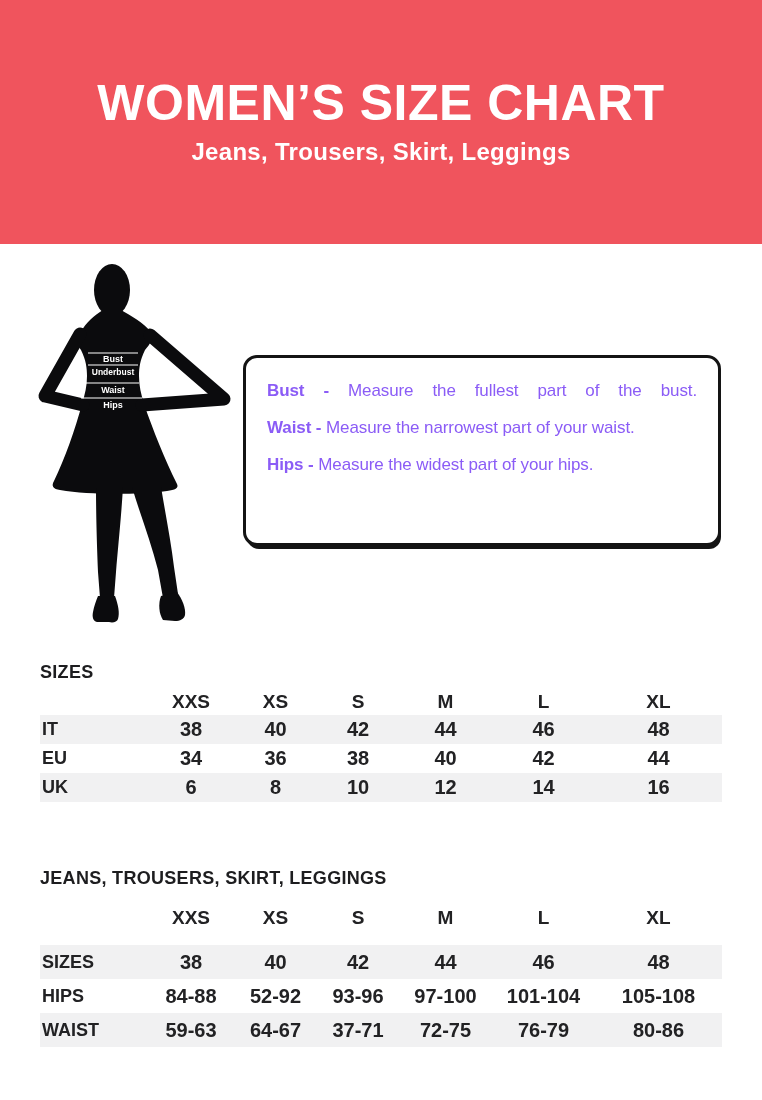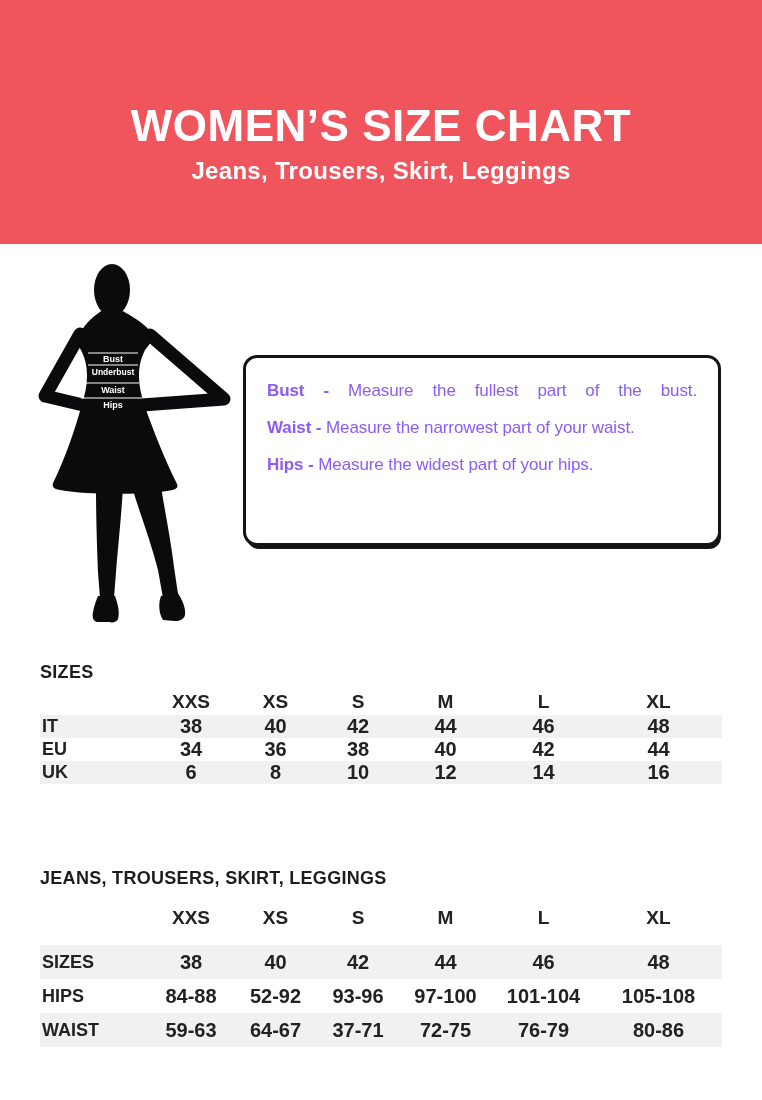--- a/index.html
+++ b/index.html
@@ -8,21 +8,21 @@
     position:relative; width:762px; height:1100px; overflow:hidden;
     background:#ffffff; font-family:"Liberation Sans", sans-serif; color:#1d1d1f;
   }
 
   
   .header {
     position:absolute; left:0; top:0; width:762px; height:244px;
     background:#F0545D; color:#ffffff; text-align:center;
   }
   .title {
-    padding-top:102px; font-size:44px; font-weight:700; letter-spacing:0.5px;
+    padding-top:76px; font-size:50px; font-weight:700; letter-spacing:0.5px;
     line-height:1.1; white-space:nowrap;
   }
   .subtitle { margin-top:7px; font-size:24px; font-weight:700; letter-spacing:0.3px; }
 
   
   .figure { position:absolute; left:35px; top:262px; width:200px; height:365px; }
   .figure svg { display:block; }
   .figure text {
     font-family:"Liberation Sans", sans-serif; font-weight:700;
     fill:#ffffff;
@@ -51,21 +51,21 @@
 
   .table { position:absolute; left:40px; width:682px; }
   #sizes-table   { top:688px; }
   #garment-table { top:904px; }
 
   .trow {
     display:grid; grid-template-columns:108px 86px 83px 82px 93px 103px 1fr;
     align-items:center;
   }
   .thead { height:27px; }
-  #sizes-table   .trow.data { height:23px; }
+  #sizes-table   .trow.data { height:29px; }
   #garment-table .thead     { margin-bottom:14px; }
   #garment-table .trow.data { height:34px; }
   .trow.alt { background:#F1F1F2; }
 
   .cell { text-align:center; font-size:20px; font-weight:700; color:#222224; }
   .thead .cell { font-size:19px; }
   .cell.rlabel { text-align:left; padding-left:2px; font-size:18px; }
 </style>
 </head>
 <body>

